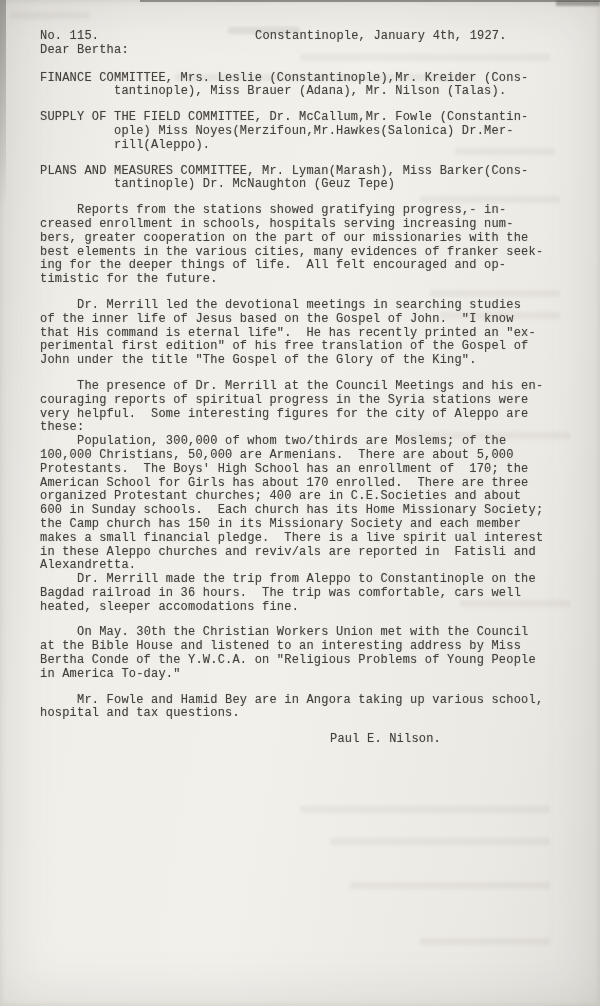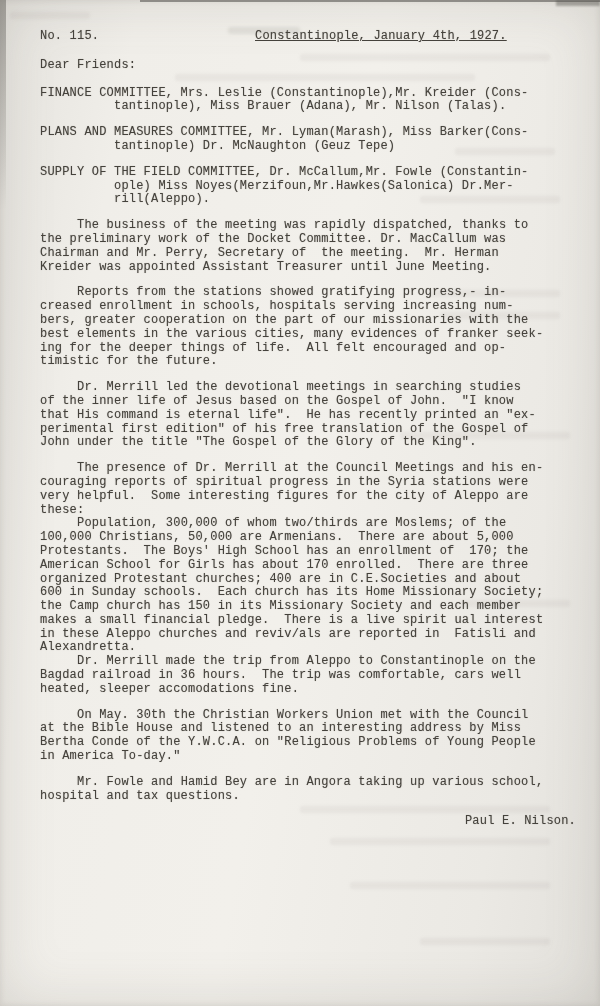--- a/index.html
+++ b/index.html
@@ -17,27 +17,27 @@
   .content {
     position: relative; z-index: 2;
     padding: 30px 24px 0 40px;
     font-size: 12px; line-height: 13.8px; letter-spacing: .2px;
   }
   .para, .line {
     white-space: pre-wrap;
     text-shadow: 0 0 1px rgba(70,65,58,.38);
   }
   .para { margin: 0 0 12px 0; }
-  .header-row { position: relative; height: 13.8px; margin-bottom: 15px; }
-  .dateline { position: absolute; left: 215px; top: 0; text-decoration: underline; }
+  .header-row { position: relative; height: 13.8px; }
+  .dateline { position: absolute; left: 215px; top: 0; }
   .salutation { margin-bottom: 14px; }
   .run-on .para { margin-bottom: 0; font-family: Liberation Mono, monospace; }
   .run-on { margin-bottom: 12px; }
   .closing { margin: 0 0 12px 245px; }
-  .signature { margin-left: 290px; text-align: right; }
+  .signature { margin-left: 290px; }
   
   .edge-left-strip {
     position: absolute; left: 0; top: 0; width: 6px; height: 210px; z-index: 1;
     background: linear-gradient(#57554f, rgba(140,137,130,0));
     opacity: .45;
   }
   .edge-top-line {
     position: absolute; top: 0; left: 140px; width: 460px; height: 2px; z-index: 1;
     background: #403e3a; opacity: .5;
   }
@@ -90,33 +90,29 @@
       <i></i>
   </div>
 
   <div class="content">
 
     <div class="header-row">
       <span class="line">No. 115.</span>
       <span class="line dateline">Constantinople, January 4th, 1927.</span>
     </div>
 
-    <div class="para salutation">Dear Friends:</div>
+    <div class="para salutation">Dear Bertha:</div>
 
     <div class="para">FINANCE COMMITTEE, Mrs. Leslie (Constantinople),Mr. Kreider (Cons-
           tantinople), Miss Brauer (Adana), Mr. Nilson (Talas).</div>
-    <div class="para">PLANS AND MEASURES COMMITTEE, Mr. Lyman(Marash), Miss Barker(Cons-
-          tantinople) Dr. McNaughton (Geuz Tepe)</div>
     <div class="para">SUPPLY OF THE FIELD COMMITTEE, Dr. McCallum,Mr. Fowle (Constantin-
           ople) Miss Noyes(Merzifoun,Mr.Hawkes(Salonica) Dr.Mer-
           rill(Aleppo).</div>
-    <div class="para">     The business of the meeting was rapidly dispatched, thanks to
-the preliminary work of the Docket Committee. Dr. MacCallum was
-Chairman and Mr. Perry, Secretary of  the meeting.  Mr. Herman
-Kreider was appointed Assistant Treasurer until June Meeting.</div>
+    <div class="para">PLANS AND MEASURES COMMITTEE, Mr. Lyman(Marash), Miss Barker(Cons-
+          tantinople) Dr. McNaughton (Geuz Tepe)</div>
     <div class="para">     Reports from the stations showed gratifying progress,- in-
 creased enrollment in schools, hospitals serving increasing num-
 bers, greater cooperation on the part of our missionaries with the
 best elements in the various cities, many evidences of franker seek-
 ing for the deeper things of life.  All felt encouraged and op-
 timistic for the future.</div>
     <div class="para">     Dr. Merrill led the devotional meetings in searching studies
 of the inner life of Jesus based on the Gospel of John.  "I know
 that His command is eternal life".  He has recently printed an "ex-
 perimental first edition" of his free translation of the Gospel of

